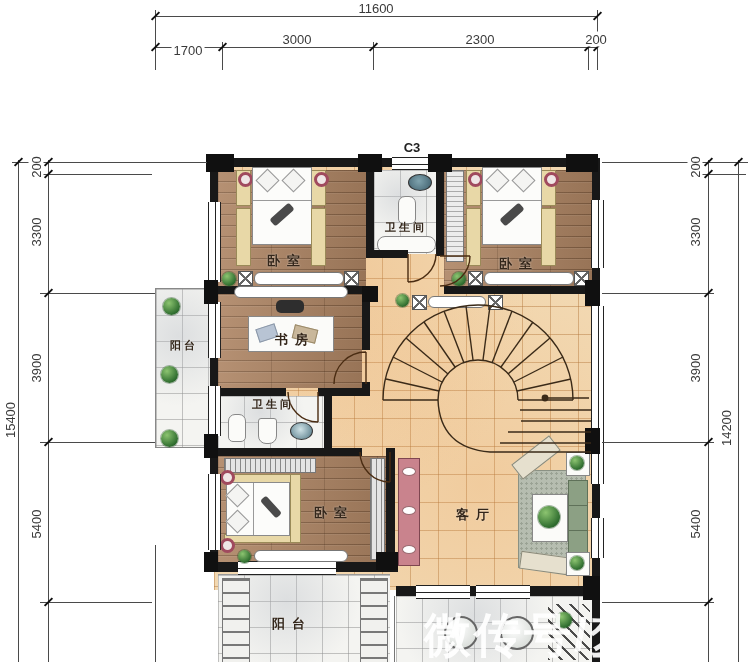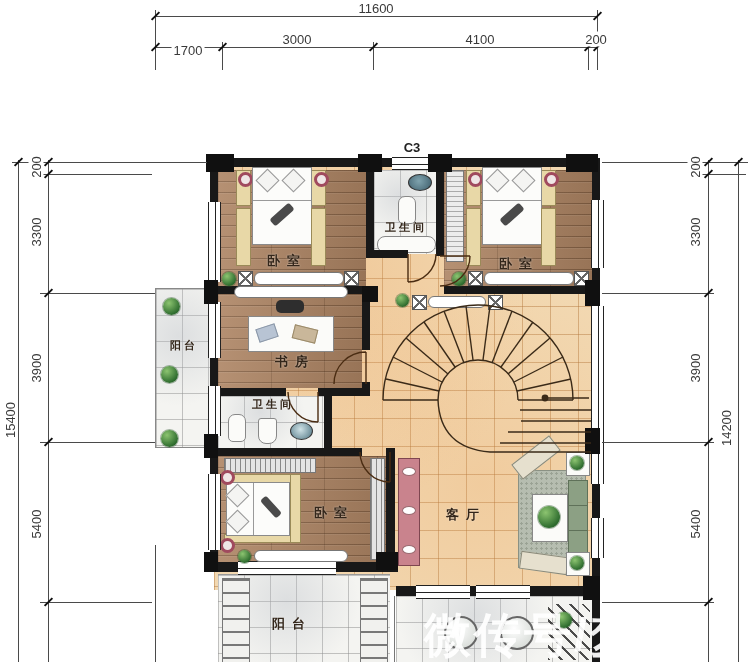--- a/index.html
+++ b/index.html
@@ -88,21 +88,21 @@
   <div class="tk" style="left:150px;top:15px"></div>
   <div class="tk" style="left:592px;top:15px"></div>
   <div class="tk" style="left:150px;top:46px"></div>
   <div class="tk" style="left:217px;top:46px"></div>
   <div class="tk" style="left:368px;top:46px"></div>
   <div class="tk" style="left:583px;top:46px"></div>
   <div class="tk" style="left:592px;top:46px"></div>
   <span class="dlabel" style="left:376px;top:8px">11600</span>
   <span class="dlabel" style="left:188px;top:50px">1700</span>
   <span class="dlabel" style="left:297px;top:39px">3000</span>
-  <span class="dlabel" style="left:480px;top:39px">4100</span>
+  <span class="dlabel" style="left:480px;top:39px">2300</span>
   <span class="dlabel" style="left:596px;top:39px">200</span>
 
   <div class="dl" style="left:18px;top:160px;width:1px;height:502px"></div>
   <div class="dl" style="left:48px;top:160px;width:1px;height:502px"></div>
   <div class="dl" style="left:12px;top:162px;width:195px;height:1px"></div>
   <div class="dl" style="left:40px;top:174px;width:112px;height:1px"></div>
   <div class="dl" style="left:40px;top:293px;width:115px;height:1px"></div>
   <div class="dl" style="left:40px;top:442px;width:115px;height:1px"></div>
   <div class="dl" style="left:40px;top:602px;width:112px;height:1px"></div>
   <div class="dl" style="left:155px;top:545px;width:1px;height:117px"></div>
@@ -322,22 +322,22 @@
       <path d="M 366 384 L 366 352 M 366 352 A 32 32 0 0 0 334 384"></path>
       <path d="M 318 392 L 318 422 M 288 392 A 30 30 0 0 0 318 422"></path>
       <path d="M 390 452 L 390 482 M 360 452 A 30 30 0 0 0 390 482"></path>
     </g>
   </svg>
 
   <span class="dlabel" style="left:412px;top:147px;font-weight:bold;color:#222">C3</span>
   <span class="rlabel" style="left:287px;top:261px">卧室</span>
   <span class="rlabel" style="left:519px;top:264px">卧室</span>
   <span class="rlabel sm" style="left:406px;top:227px">卫生间</span>
-  <span class="rlabel" style="left:295px;top:362px">书房</span>
+  <span class="rlabel" style="left:295px;top:340px">书房</span>
   <span class="rlabel sm" style="left:273px;top:404px">卫生间</span>
   <span class="rlabel" style="left:334px;top:513px">卧室</span>
-  <span class="rlabel" style="left:466px;top:515px">客厅</span>
+  <span class="rlabel" style="left:476px;top:515px">客厅</span>
   <span class="rlabel sm" style="left:184px;top:345px">阳台</span>
   <span class="rlabel" style="left:292px;top:624px">阳台</span>
 
   <div class="wm">微传号/梦</div>
 
 </div>
 
 </body></html>

